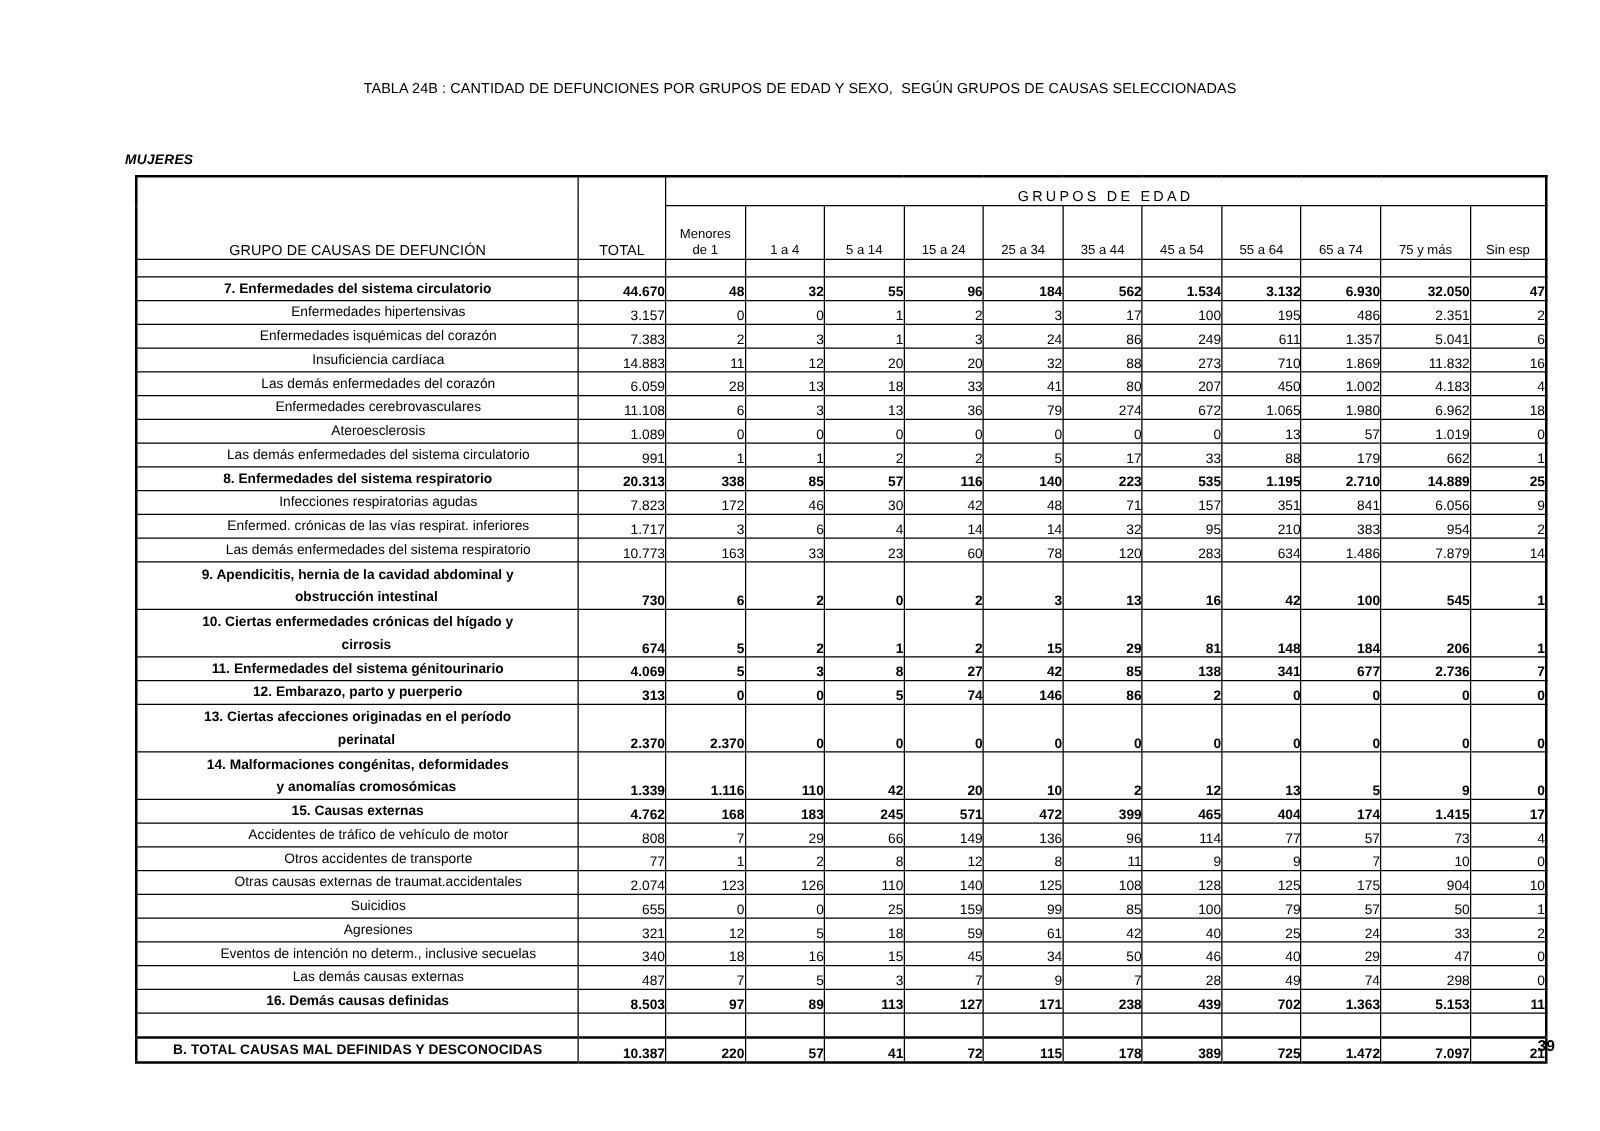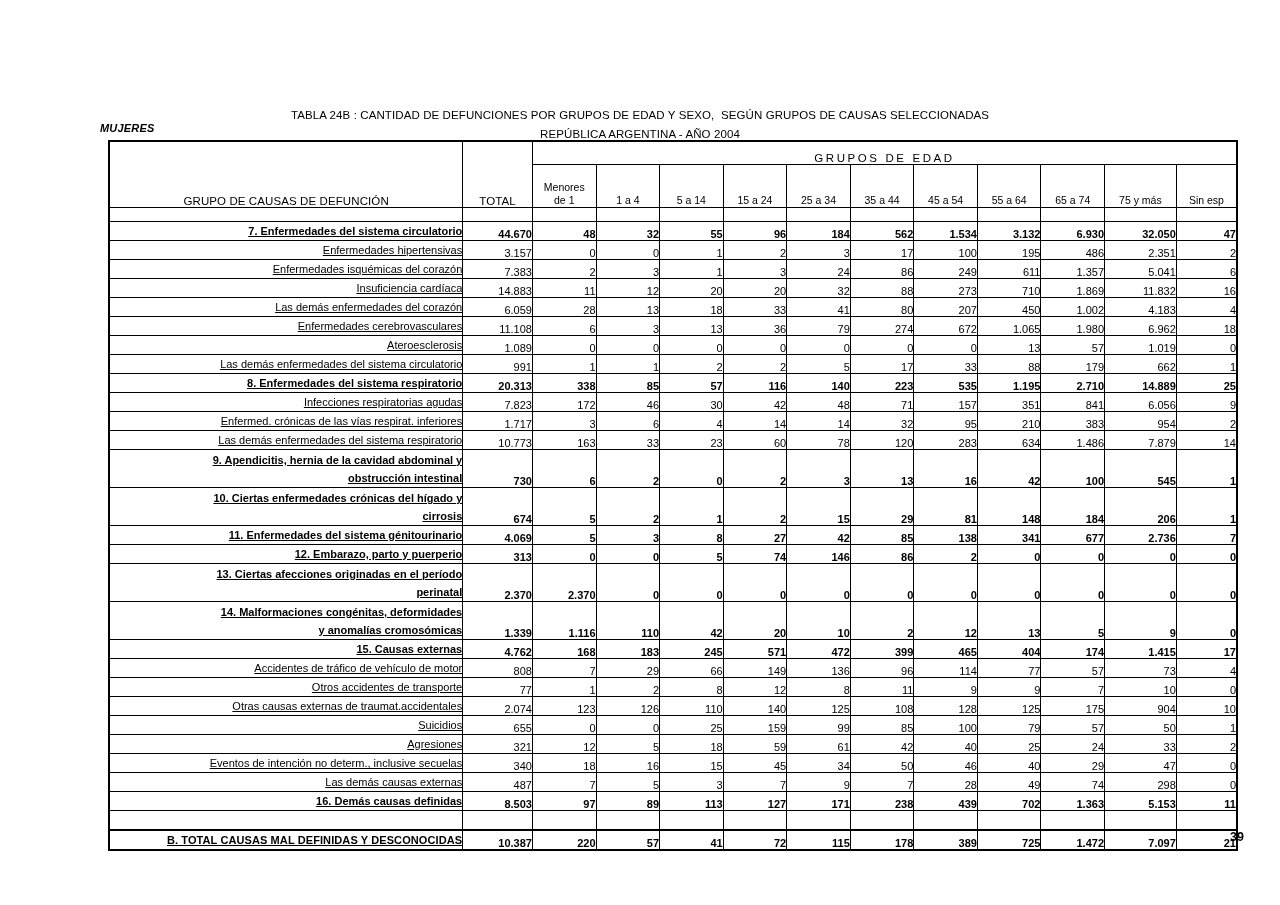--- a/index.html
+++ b/index.html
@@ -16,21 +16,21 @@
     position: relative;
     overflow: hidden;
   }
   .page {
     position: relative;
     width: 1280px;
     height: 905px;
   }
   .titles {
     text-align: center;
-    padding-top: 106px;
+    padding-top: 62px;
   }
   .title-line {
     font-size: 11.5px;
     line-height: 19px;
     letter-spacing: .1px;
     white-space: pre;
   }
   .sex-label {
     position: absolute;
     left: 100px;
@@ -95,28 +95,27 @@
   }
   .hd-age span { display: block; }
 
   
   tr.datarow { height: 19px; }
   tr.spacer { height: 14px; }
   tr.tallrow { height: 38px; }
   tr.gaprow { height: 19px; }
 
   td.cause {
-    text-align: right;
+    text-align: center;
     padding-left: 4px;
     padding-bottom: 1px;
     white-space: pre;
     line-height: 18px;
     font-size: 11px;
     vertical-align: bottom;
-    text-decoration: underline;
   }
   td.cause.sub { padding-left: 33px; font-weight: normal; }
   td.cause.bold { font-weight: bold; }
   td.cause .l1 {
     display: block;
     font-weight: bold;
   }
   td.cause .l2 {
     display: block;
     font-weight: bold;
@@ -148,21 +147,20 @@
     font-weight: bold;
   }
 </style>
 </head>
 <body>
 
 <div class="page">
 
   <div class="titles">
     <div class="title-line">TABLA 24B : CANTIDAD DE DEFUNCIONES POR GRUPOS DE EDAD Y SEXO,  SEGÚN GRUPOS DE CAUSAS SELECCIONADAS</div>
-    <div class="title-line">REPÚBLICA ARGENTINA - AÑO 2004</div>
   </div>
 
   <div class="sex-label">MUJERES</div>
 
   <div class="table-wrap">
     <table class="grid">
       <colgroup>
         <col style="width:345px">
         <col style="width:68px">
         <col style="width:62px">

